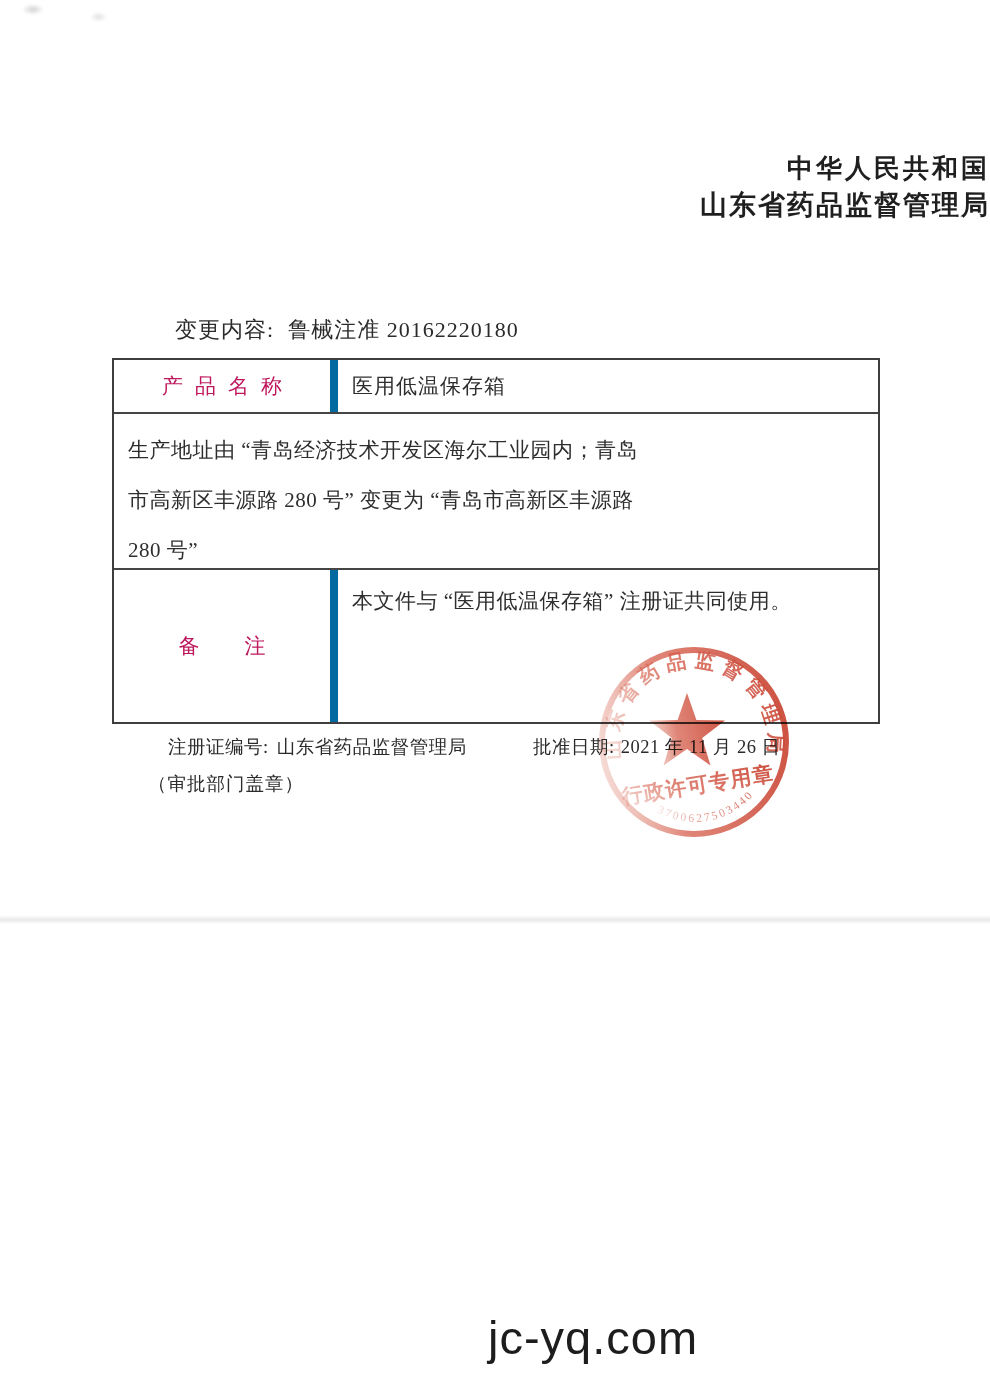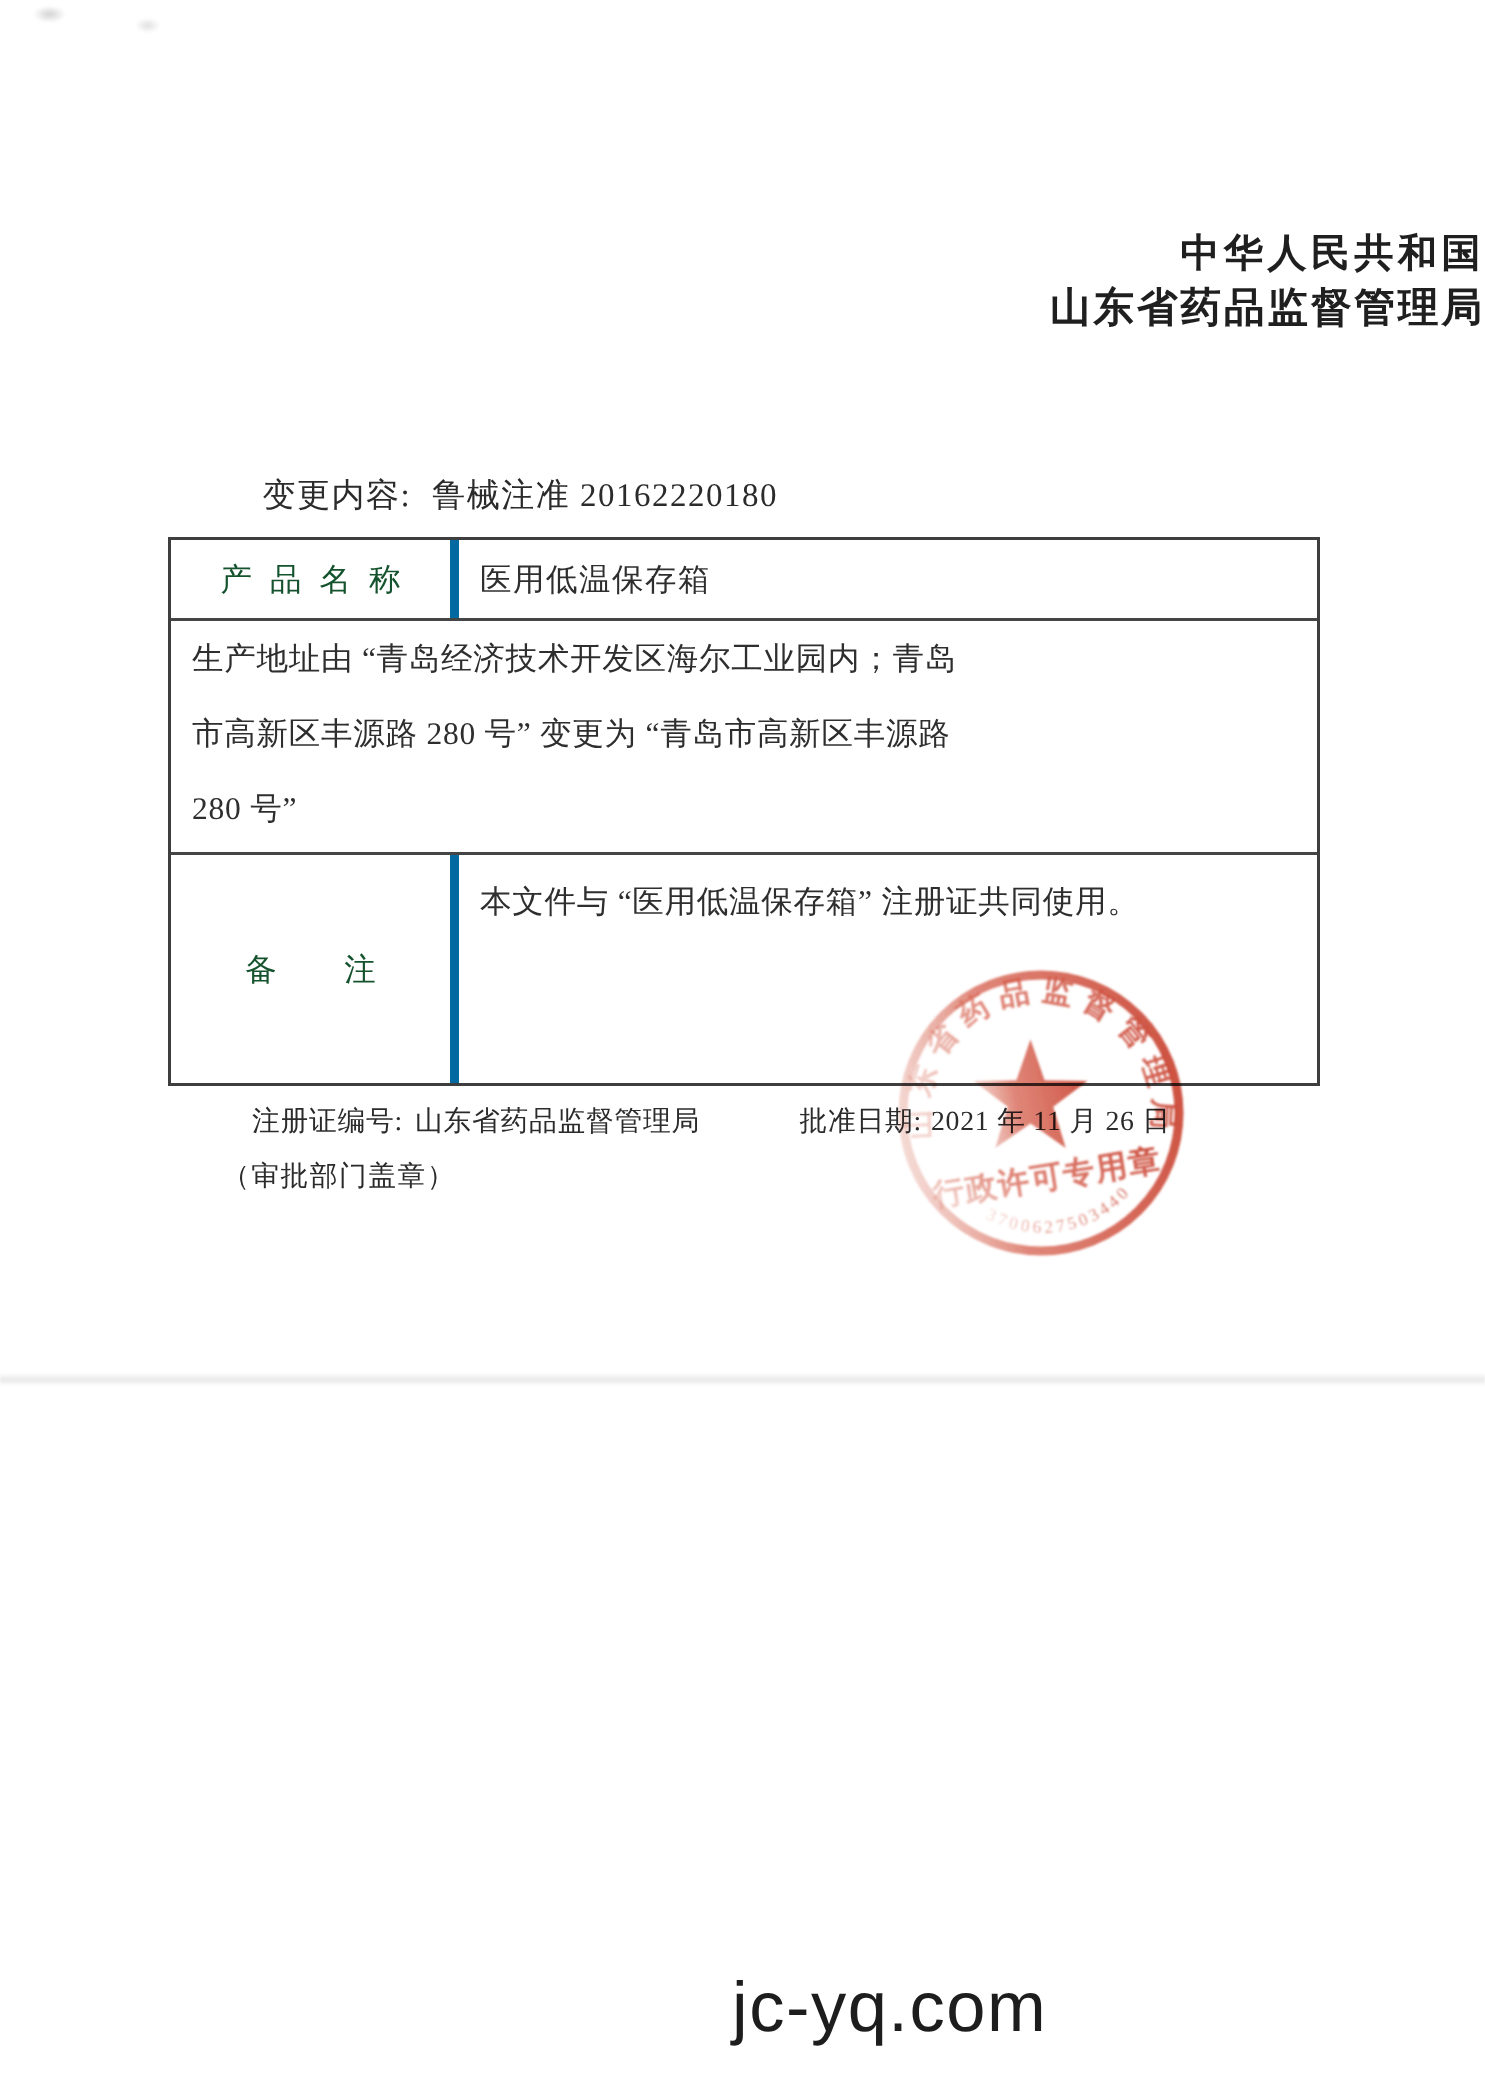--- a/index.html
+++ b/index.html
@@ -26,27 +26,27 @@
   .title-line2{font-size:27px;font-weight:700;letter-spacing:2px;}
 
   
   .reg-line{left:175px;top:315px;font-size:22px;letter-spacing:1px;white-space:nowrap;}
   .reg-line .val{margin-left:14px;}
 
   
   .doc-table{left:112px;top:358px;width:764px;border:2px solid #3e3e3e;background:transparent;}
   .t-row{display:flex;}
   .t-row + .t-row{border-top:2px solid #454545;}
-  .t-label{width:192px;flex:none;display:flex;align-items:center;justify-content:center;
-    border-right:6px solid #0369a1;font-size:21px;letter-spacing:12px;padding-left:12px;box-sizing:border-box;color:#14532d;}
+  .t-label{width:224px;flex:none;display:flex;align-items:center;justify-content:center;
+    border-right:8px solid #0369a1;font-size:21px;letter-spacing:12px;padding-left:12px;box-sizing:border-box;color:#be185d;}
   .t-content{flex:1;box-sizing:border-box;padding:0 14px;font-size:21px;color:#2e2e2e;}
   .row-1{height:52px;}
   .row-1 .t-content{display:flex;align-items:center;letter-spacing:1px;}
   .row-2{height:154px;}
-  .row-2 .t-content{line-height:50px;white-space:pre-line;letter-spacing:.5px;}
+  .row-2 .t-content{padding-top:11px;line-height:50px;white-space:pre-line;letter-spacing:.5px;}
   .row-3{height:152px;}
   .row-3 .t-content{padding-top:16px;line-height:30px;letter-spacing:.5px;}
 
   
   .dept-line{left:168px;top:734px;font-size:18.5px;letter-spacing:.5px;white-space:nowrap;}
   .dept-line .val{margin-left:8px;}
   .seal-note{left:148px;top:771px;font-size:18.5px;letter-spacing:1px;white-space:nowrap;}
   .date-line{left:533px;top:734px;font-size:18.5px;letter-spacing:.5px;white-space:nowrap;}
   .date-line .val{margin-left:6px;}
 

